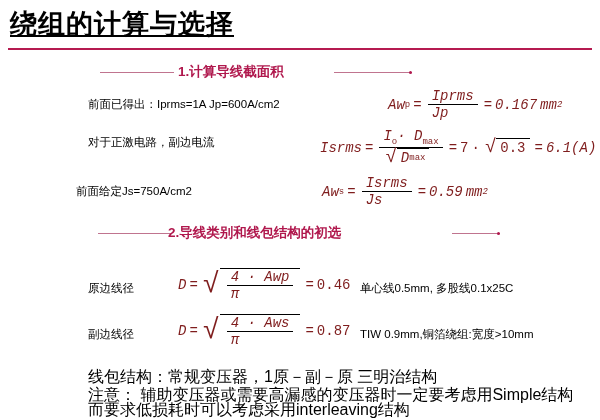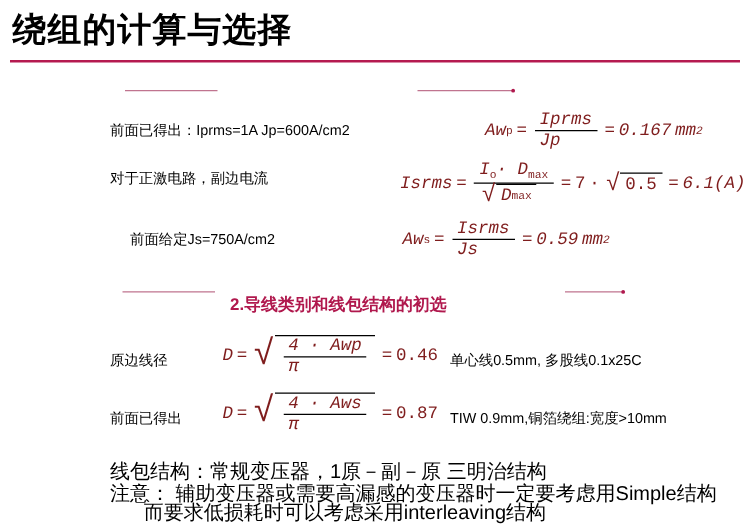--- a/index.html
+++ b/index.html
@@ -22,20 +22,21 @@
   
   .title {
     position: absolute;
     left: 10px;
     top: 6px;
     font-size: 27px;
     font-weight: bold;
     letter-spacing: 1px;
     color: #000;
     white-space: nowrap;
+    text-decoration: underline;
   }
   .title-rule {
     position: absolute;
     left: 8px;
     top: 48px;
     width: 584px;
     height: 2px;
     background: #b51a50;
   }
   
@@ -56,21 +57,21 @@
     width: 3px;
     height: 3px;
     background: #b0184d;
     border-radius: 50%;
   }
   #sec1-head { left: 178px; top: 63px; }
   #sec1-rule-left  { left: 100px; top: 72px; width: 74px; }
   #sec1-rule-right { left: 334px; top: 72px; width: 78px; }
   #sec1-dot { left: 409px; top: 71px; }
 
-  #sec2-head { left: 184px; top: 224px; margin-top: 11px; }
+  #sec2-head { left: 168px; top: 224px; }
   #sec2-rule-left  { left: 98px;  top: 233px; width: 74px; }
   #sec2-rule-right { left: 452px; top: 233px; width: 48px; }
   #sec2-dot { left: 497px; top: 232px; }
 
   
   .txt {
     position: absolute;
     font-size: 11.5px;
     white-space: nowrap;
     color: #000;
@@ -146,26 +147,27 @@
 </style>
 </head>
 <body>
 
 <div class="slide">
 
   <div class="title">绕组的计算与选择</div>
   <div class="title-rule"></div>
 
   <div class="section-rule" id="sec1-rule-left"></div>
+  <div class="section-head" id="sec1-head">1.计算导线截面积</div>
   <div class="section-rule" id="sec1-rule-right"></div>
   <div class="section-dot" id="sec1-dot"></div>
 
   <div class="txt" style="left:88px; top:97px;">前面已得出：Iprms=1A  Jp=600A/cm2</div>
   <div class="txt" style="left:88px; top:135px;">对于正激电路，副边电流</div>
-  <div class="txt" style="left:104px; top:184px;">前面给定Js=750A/cm2</div>
+  <div class="txt" style="left:76px; top:184px;">前面给定Js=750A/cm2</div>
 
   <div class="math" style="left:388px; top:88px;">
     <span>Aw</span>
       <span class="sub">p</span>
     <span class="op">=</span>
     <span class="frac">
       <span class="num">Iprms</span>
       <span class="bar"></span>
       <span class="den">Jp</span>
     </span>
@@ -191,21 +193,21 @@
               <span class="sub">max</span>
             </span>
         </span>
       </span>
     </span>
     <span class="op">=</span>
     <span class="num-lit">7</span>
     <span class="op">·</span>
     <span class="sqrt">
       <span class="radsign">√</span>
-      <span class="radbody num-lit">0.5</span>
+      <span class="radbody num-lit">0.3</span>
     </span>
     <span class="op">=</span>
     <span>6.1(A)</span>
   </div>
 
   <div class="math" style="left:322px; top:175px;">
     <span>Aw</span>
       <span class="sub">s</span>
     <span class="op">=</span>
     <span class="frac">
@@ -236,36 +238,36 @@
           <span class="bar"></span>
           <span class="den">π</span>
         </span>
       </span>
     </span>
     <span class="op">=</span>
     <span class="num-lit">0.46</span>
   </div>
   <div class="txt" style="left:360px; top:281px;">单心线0.5mm, 多股线0.1x25C</div>
 
-  <div class="txt" style="left:88px; top:327px;">前面已得出</div>
+  <div class="txt" style="left:88px; top:327px;">副边线径</div>
   <div class="math" style="left:178px; top:314px;">
     <span>D</span>
     <span class="op">=</span>
     <span class="sqrt sqrt-tall">
       <span class="radsign">√</span>
       <span class="radbody">
         <span class="frac">
           <span class="num">4 · Aws</span>
           <span class="bar"></span>
           <span class="den">π</span>
         </span>
       </span>
     </span>
     <span class="op">=</span>
     <span class="num-lit">0.87</span>
   </div>
   <div class="txt" style="left:360px; top:327px;">TIW 0.9mm,铜箔绕组:宽度&gt;10mm</div>
 
   <div class="note" style="left:88px; top:367px;">线包结构：常规变压器，1原－副－原   三明治结构</div>
   <div class="note" style="left:88px; top:385px;">注意：  辅助变压器或需要高漏感的变压器时一定要考虑用Simple结构</div>
-  <div class="note" style="left:88px; top:400px;margin-left:27px;">而要求低损耗时可以考虑采用interleaving结构</div>
+  <div class="note" style="left:88px; top:400px;">而要求低损耗时可以考虑采用interleaving结构</div>
 
 </div>
 
 </body></html>

